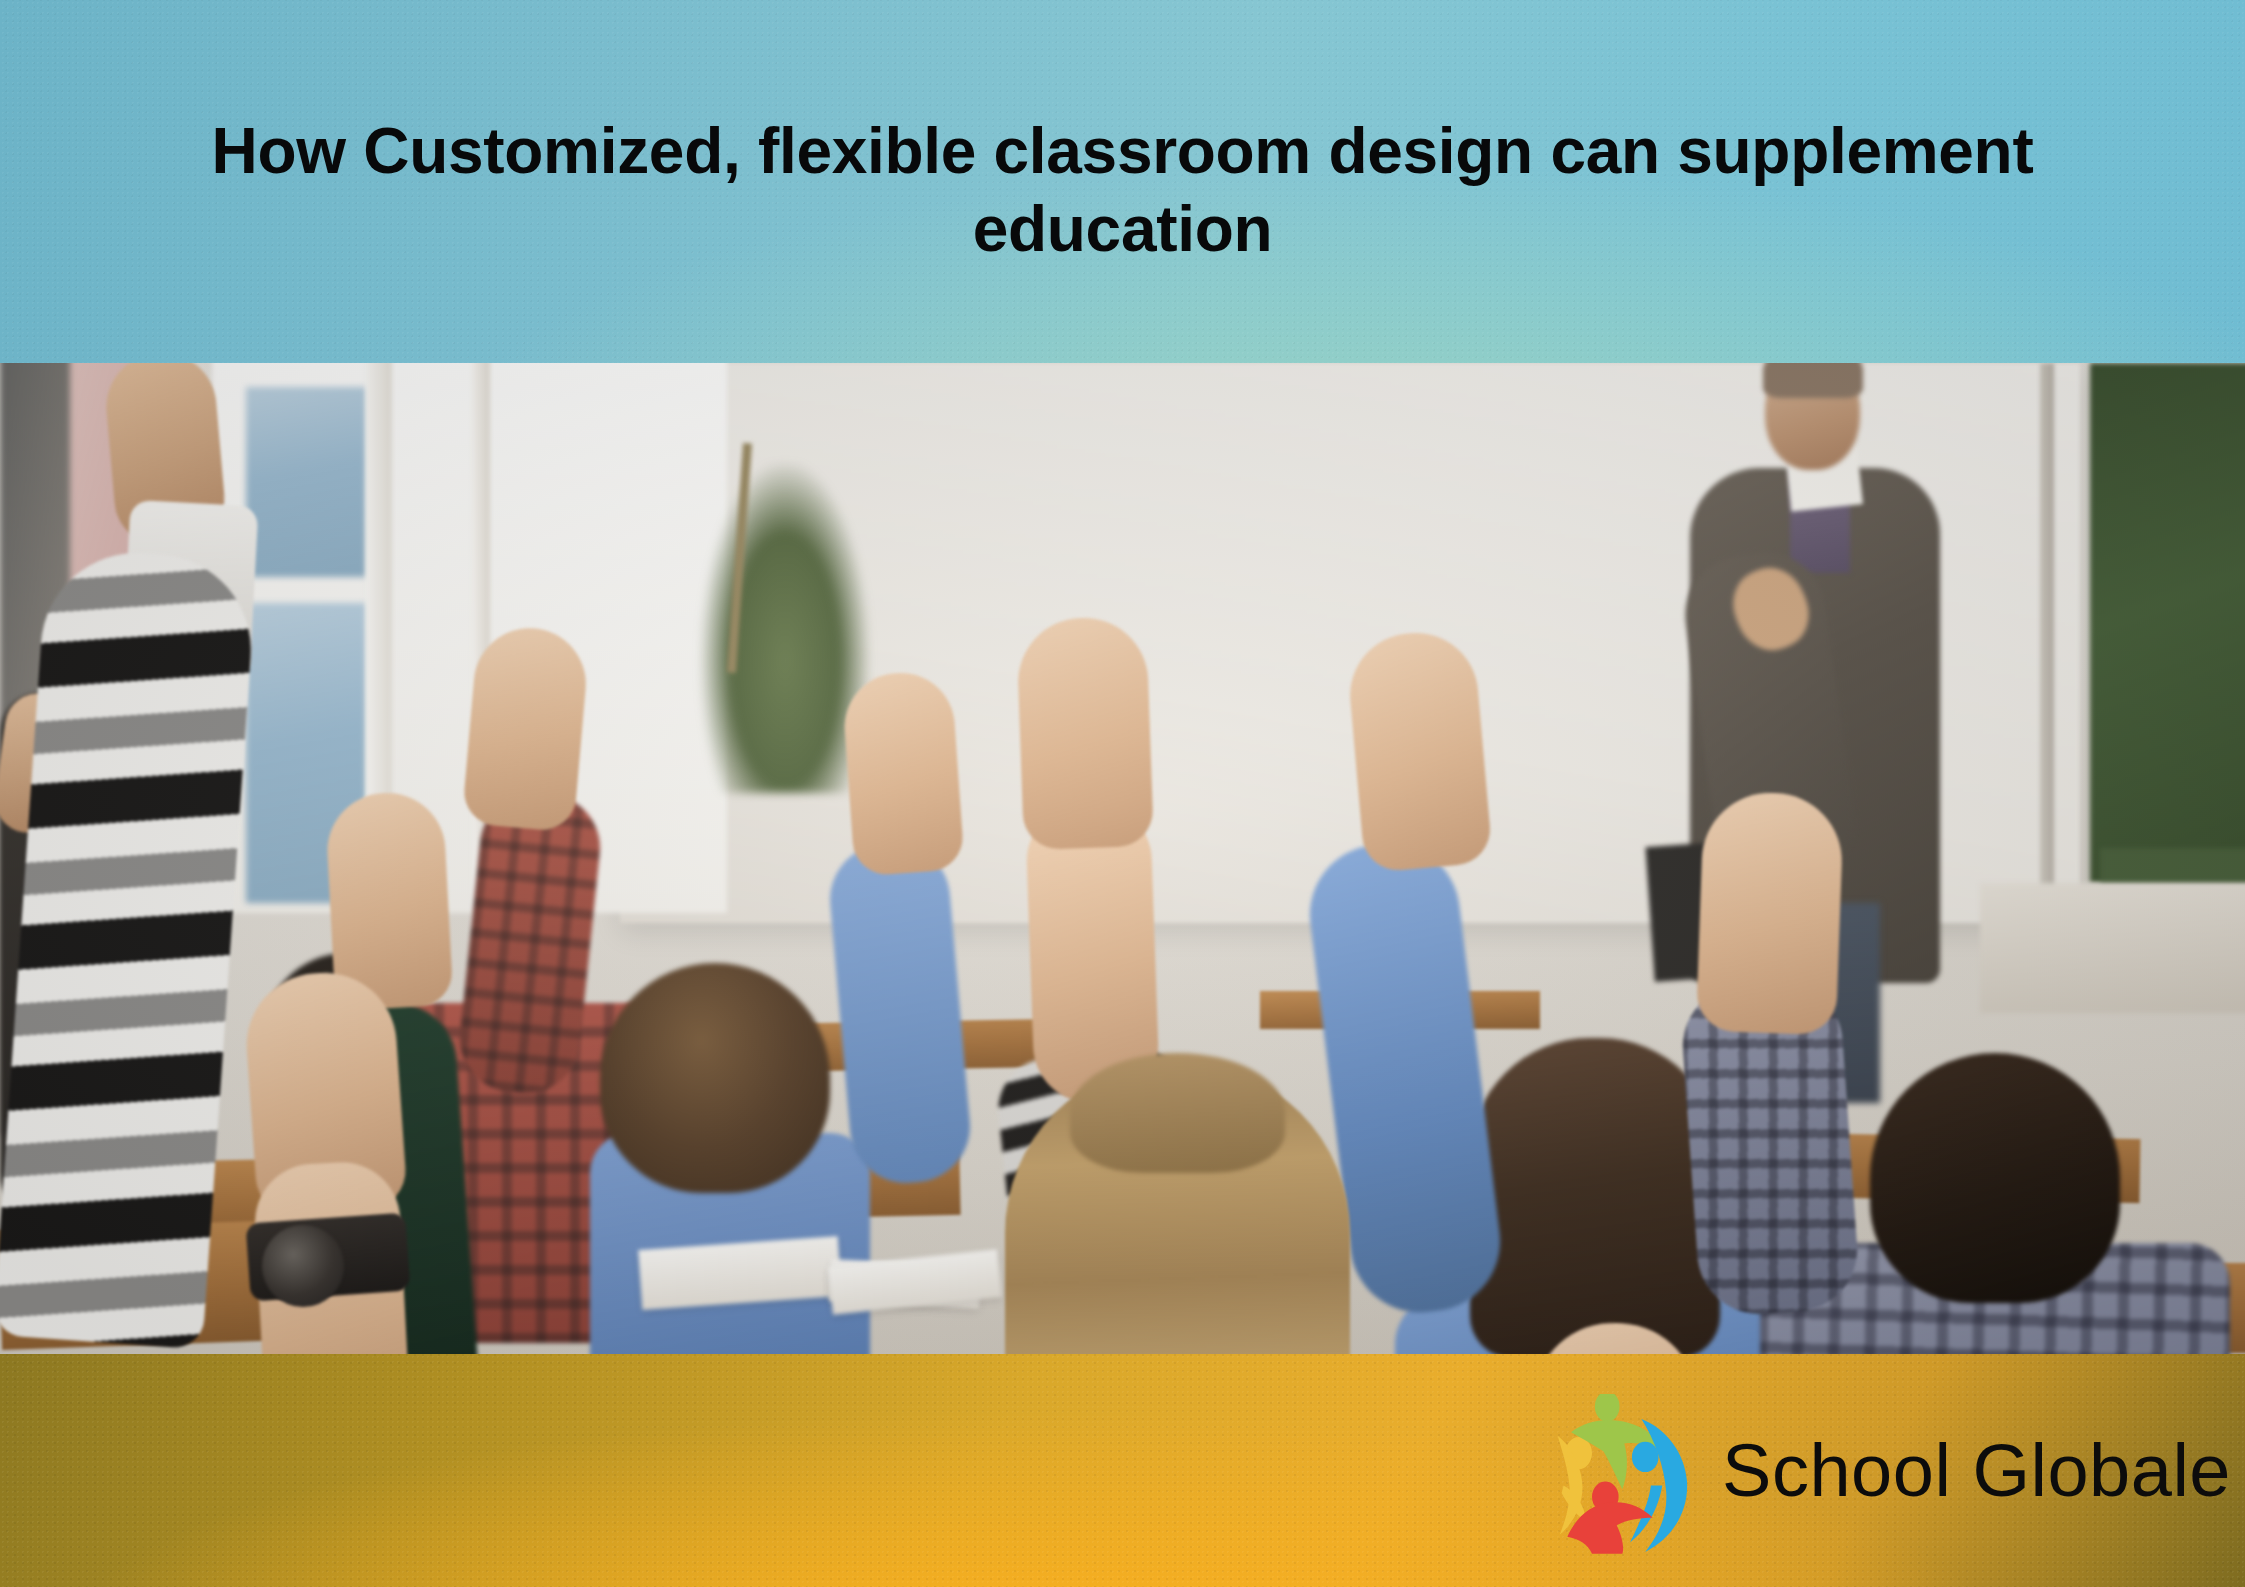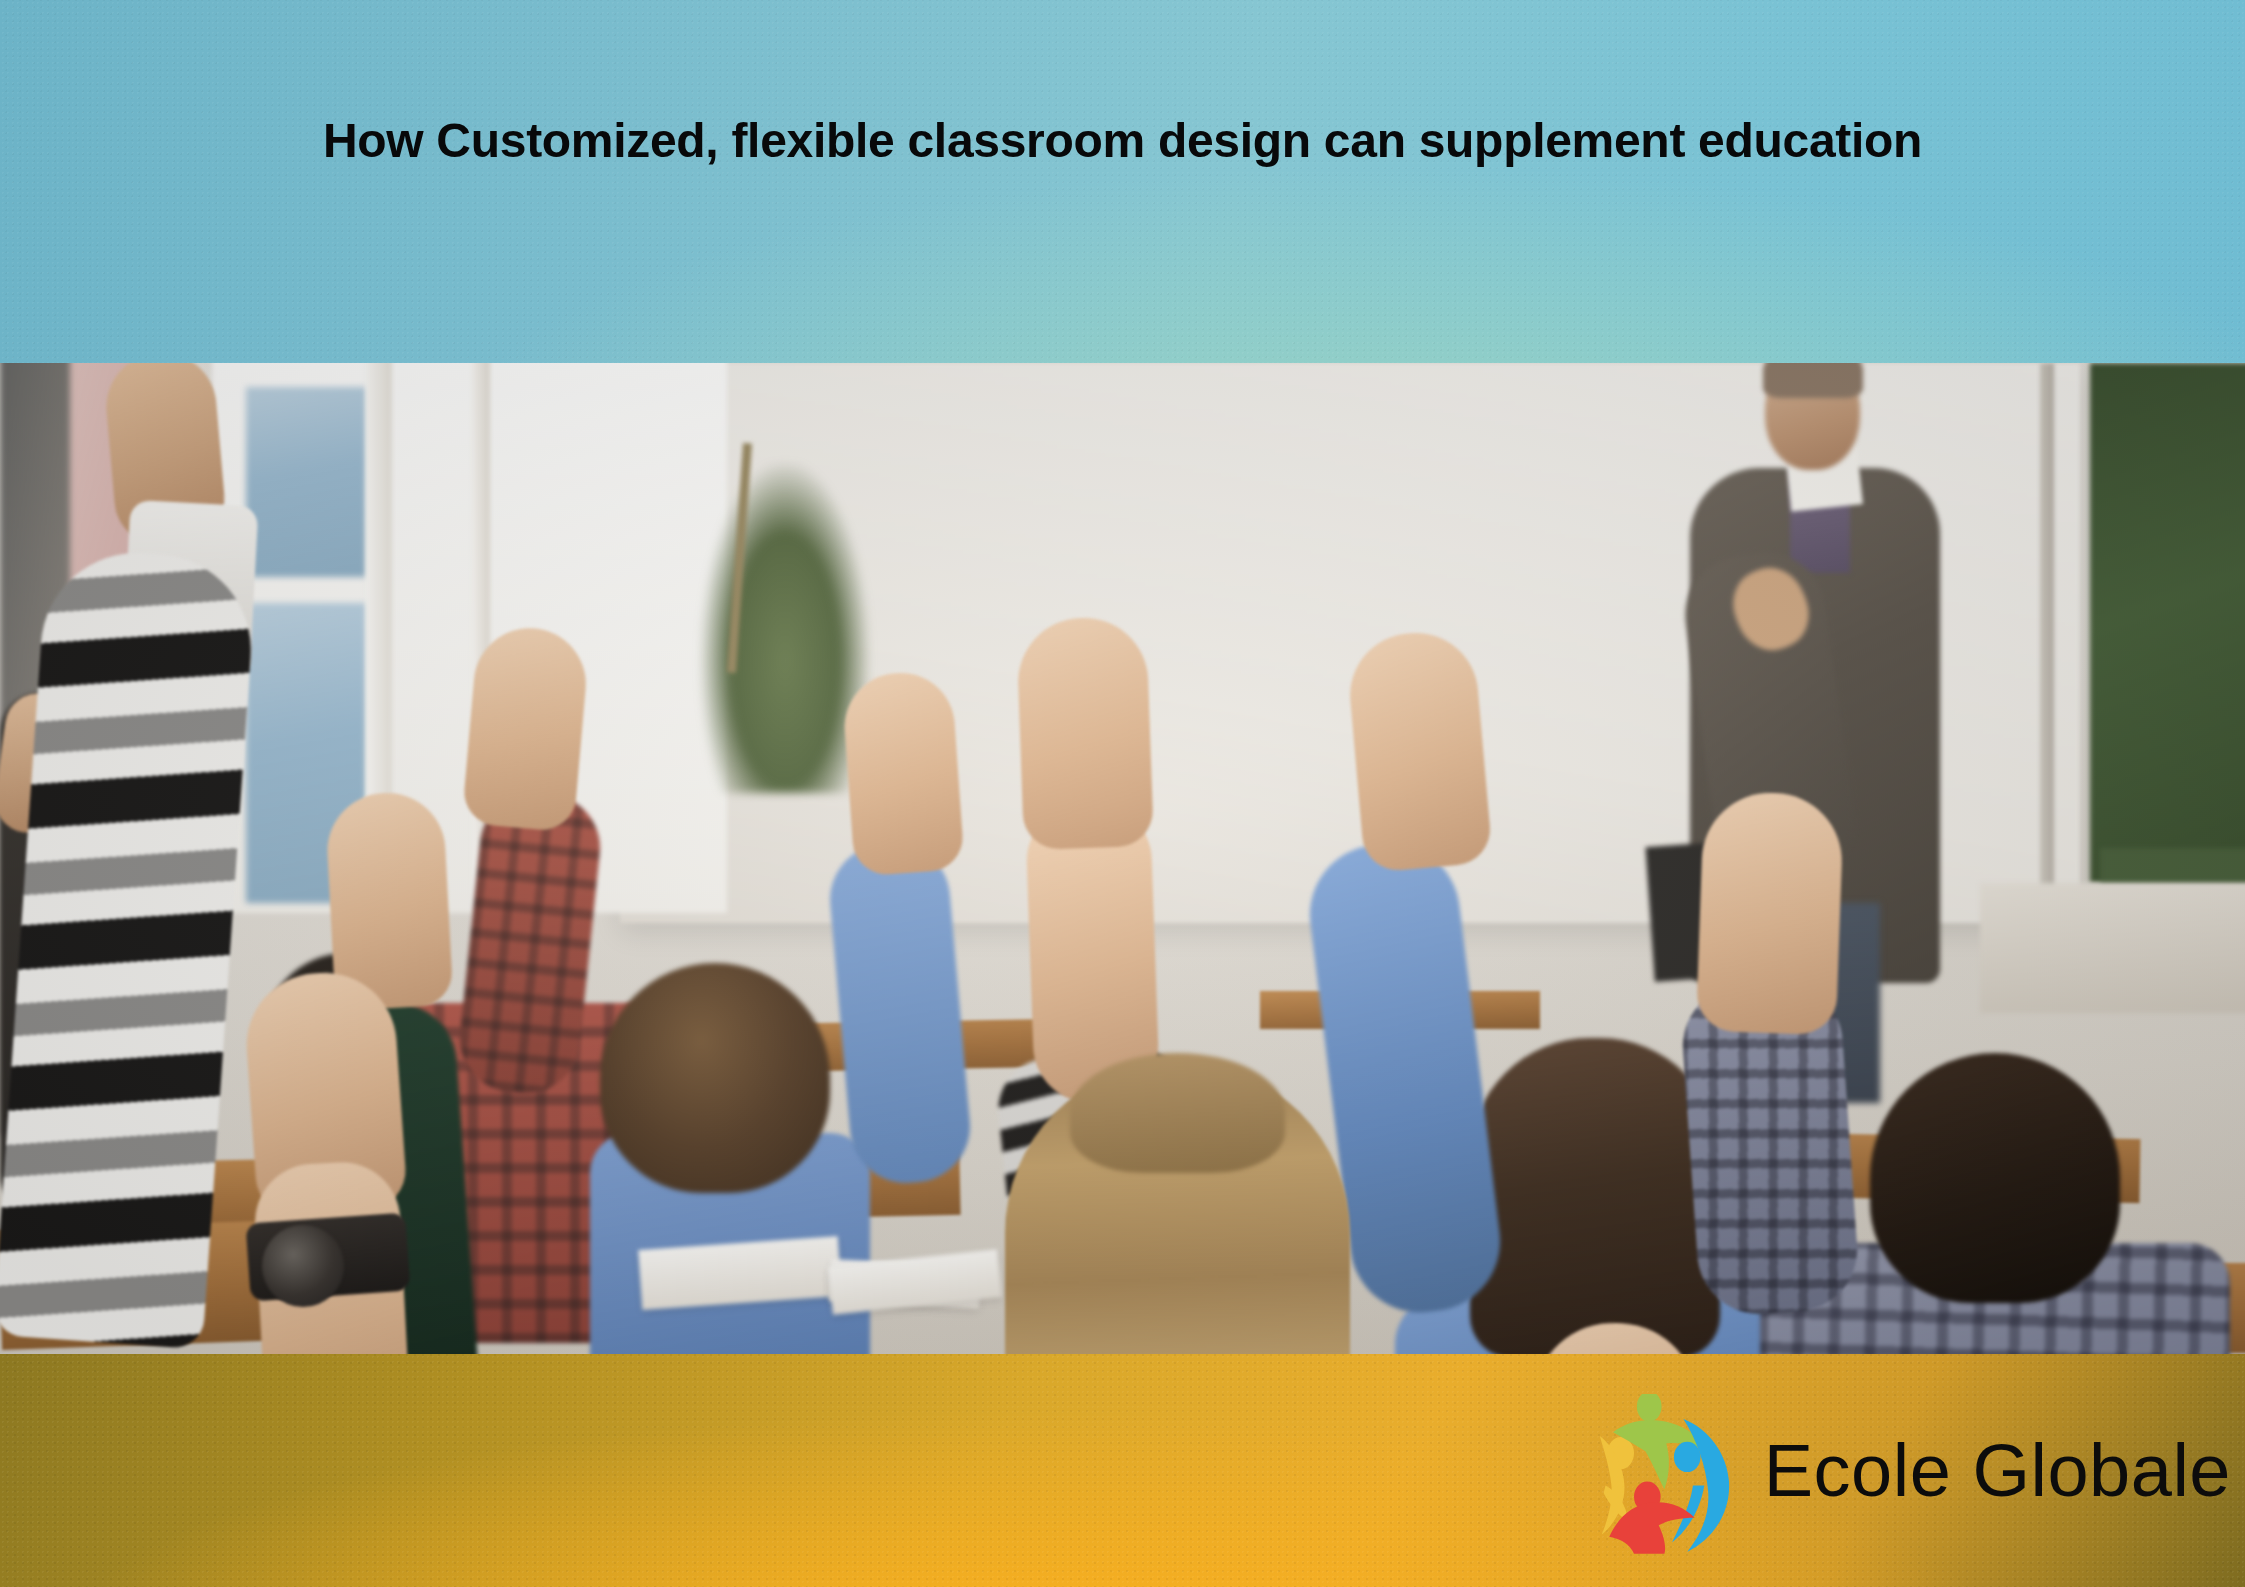--- a/index.html
+++ b/index.html
@@ -46,21 +46,21 @@
   .header-title {
     position: absolute;
     left: 50%;
     top: 112px;
     transform: translateX(-50%);
     width: 2120px;
     margin: 0;
     text-align: center;
     color: #08090a;
     font-family: "Liberation Sans Narrow", "Liberation Sans", sans-serif;
-    font-size: 48px;
+    font-size: 64px;
     font-weight: bold;
     line-height: 1.22;
     letter-spacing: -0.3px;
     z-index: 2;
   }
 
   
   .photo {
     position: absolute;
     left: 0;
@@ -658,18 +658,18 @@
 
         <g fill="#e8413a">
           <ellipse cx="54" cy="108" rx="14" ry="16"></ellipse>
           <path d="M14 150 C24 128 40 116 58 114 C76 112 92 118 104 130
                    C90 130 76 132 66 138 C72 150 74 162 72 168
                    L40 168 C36 158 26 152 14 150 Z"></path>
         </g>
       </svg>
 
       <div class="logo-text">
-        <div class="logo-name">Ecole Globale</div>
+        <div class="logo-name">School Globale</div>
       </div>
     </div>
   </div>
 
 </div>
 
 </body></html>

